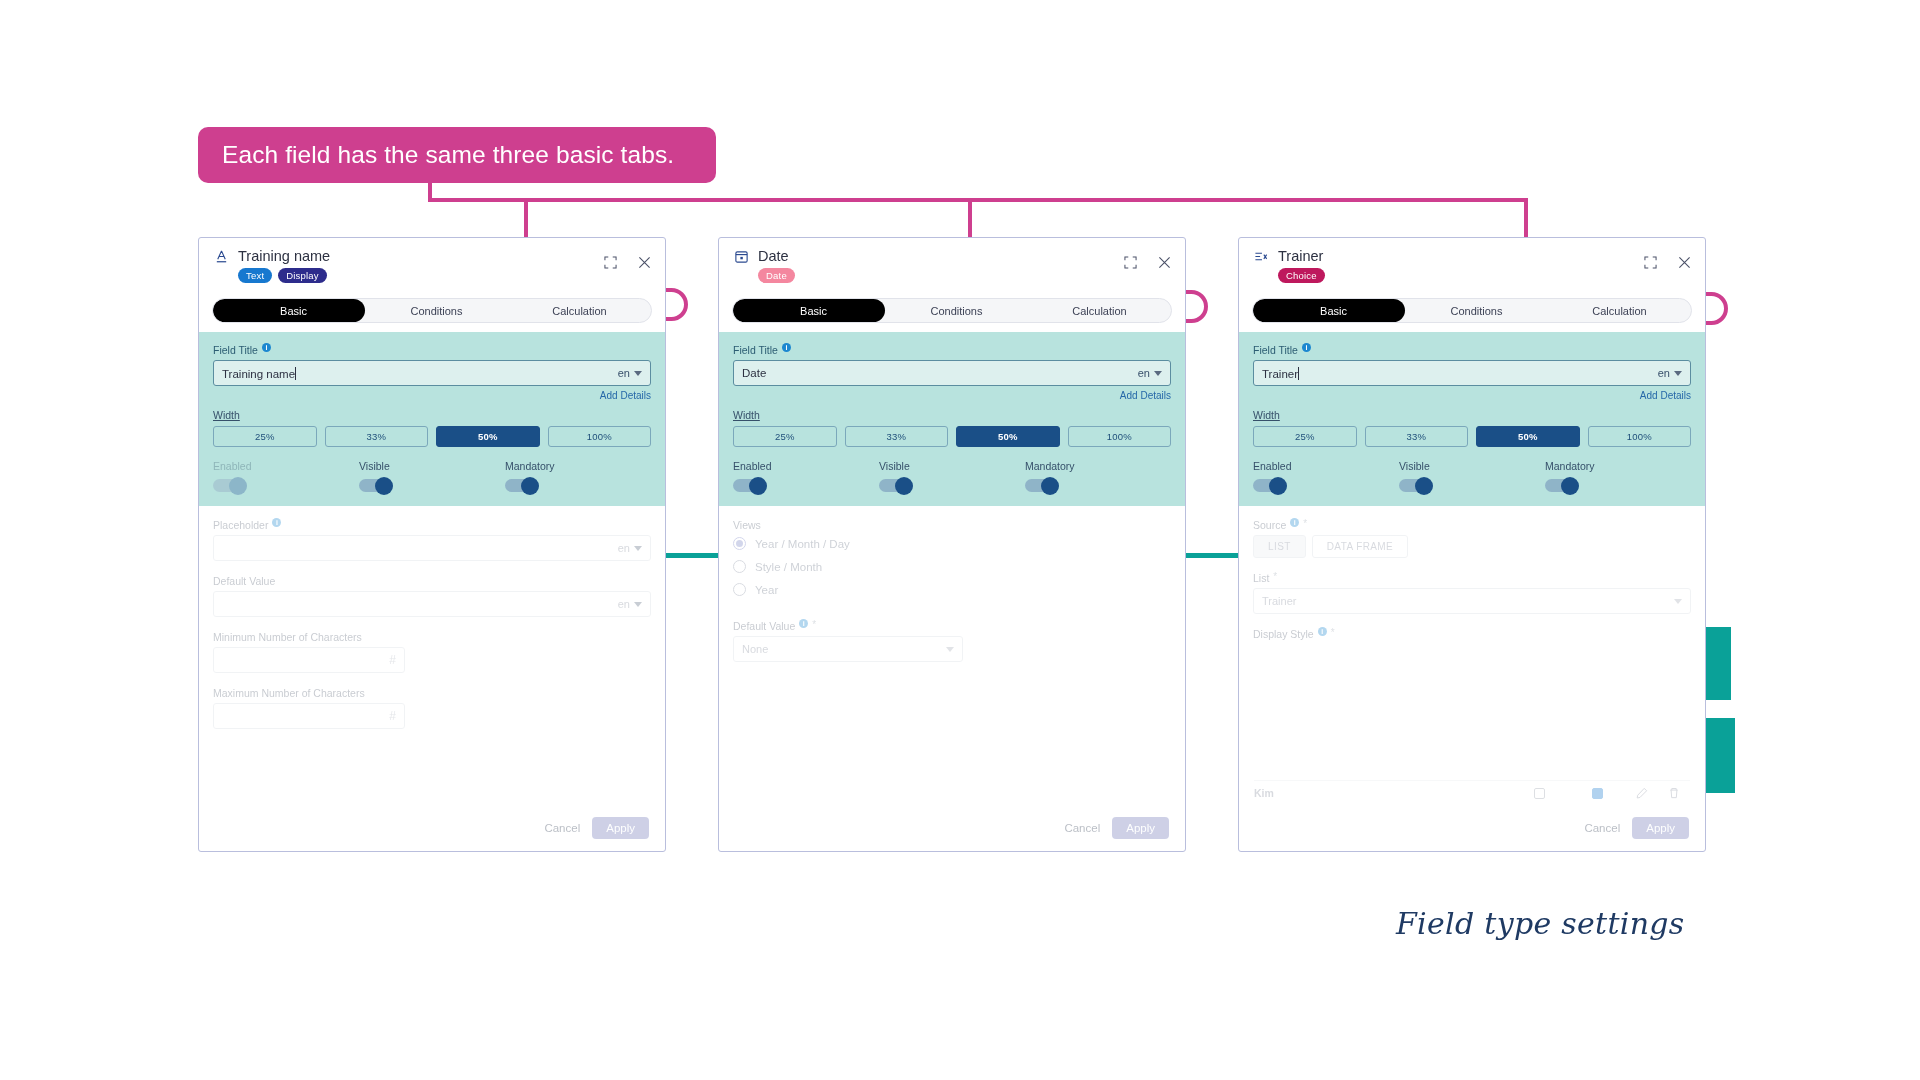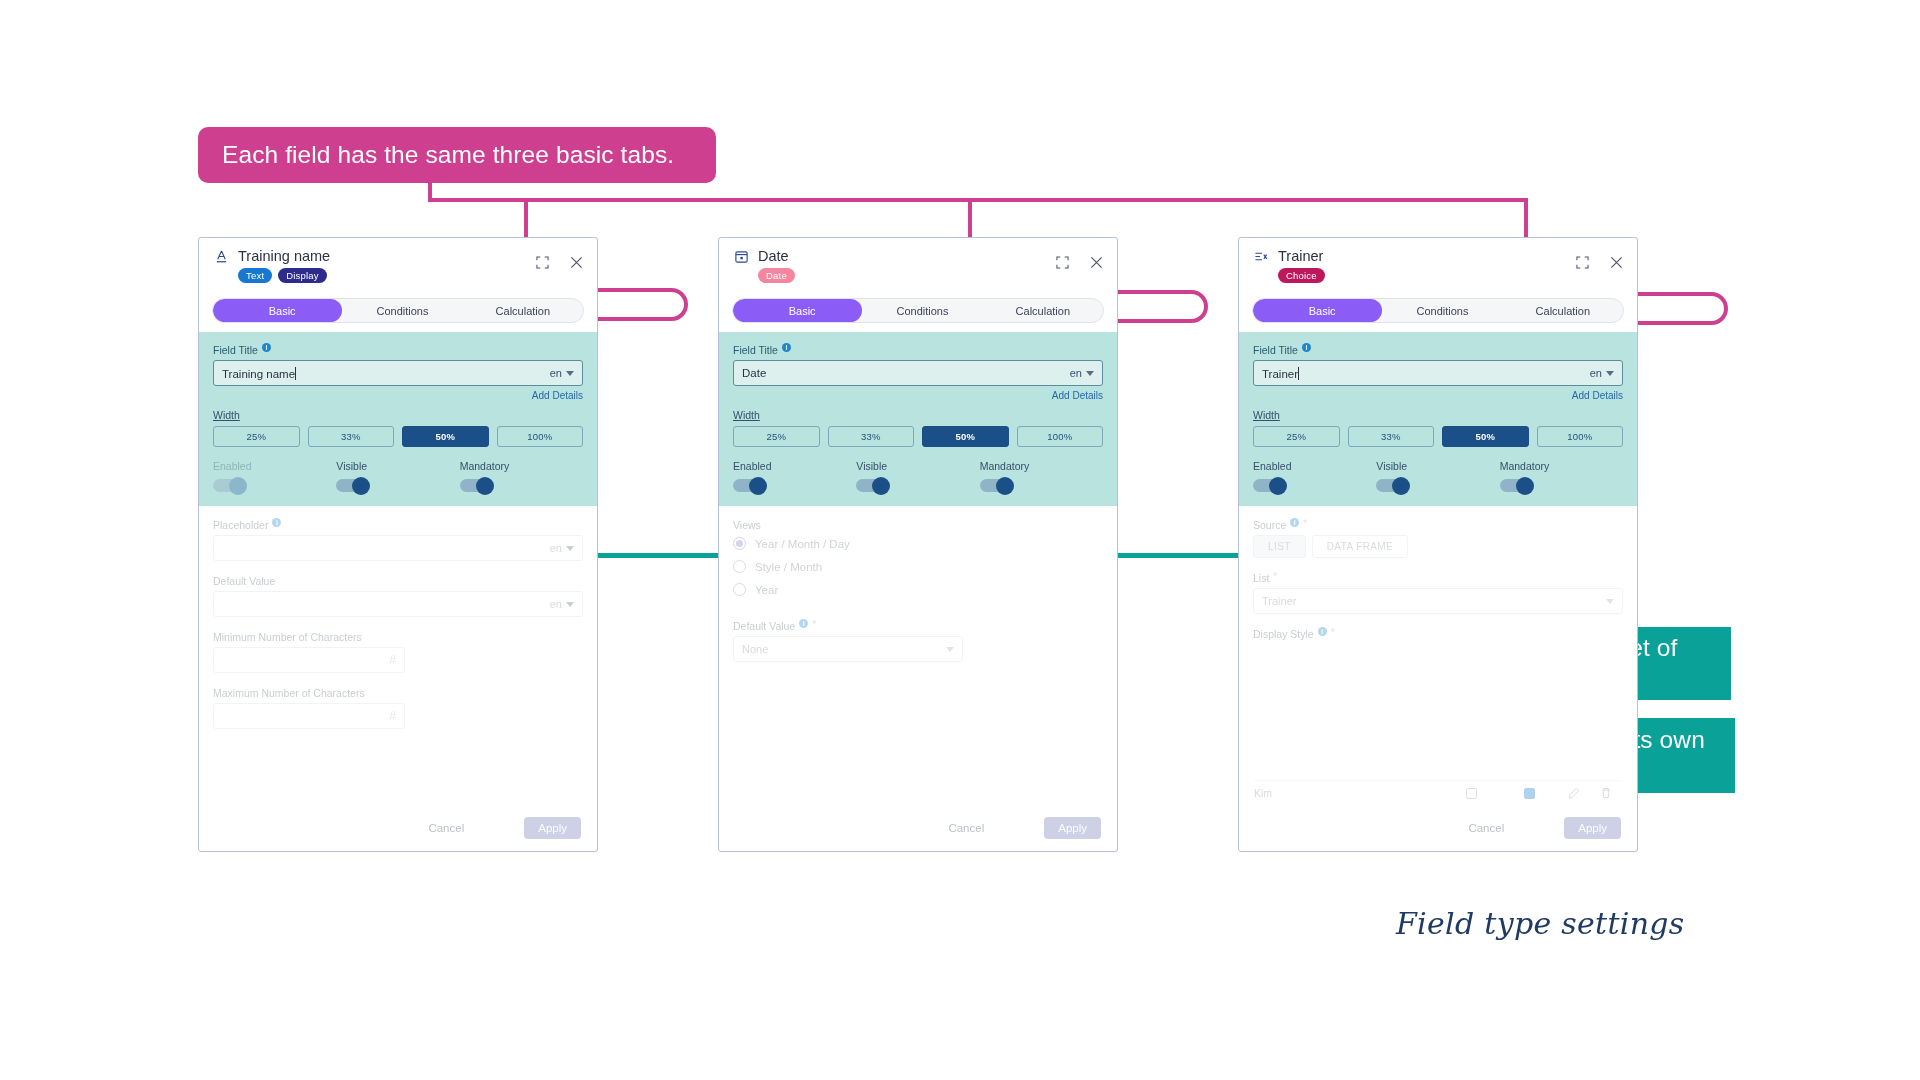--- a/index.html
+++ b/index.html
@@ -56,21 +56,21 @@
     font-style: italic;
     font-size: 30px;
     color: #1f3a63;
     letter-spacing: .3px;
   }
 
   
   .panel {
     position: absolute;
     top: 237px;
-    width: 400px;
+    width: 468px;
     height: 615px;
     background: #ffffff;
     border: 1px solid #b9bedd;
     border-radius: 3px;
     overflow: hidden;
   }
   #panel-1 { left: 198px; }
   #panel-2 { left: 718px; }
   #panel-3 { left: 1238px; }
 
@@ -127,21 +127,21 @@
     overflow: hidden;
   }
   .tab {
     flex: 1;
     display: flex; align-items: center; justify-content: center;
     font-size: 11px;
     color: #3d4256;
     cursor: pointer;
   }
   .tab.active {
-    background: #8b5cf6;
+    background: #000000;
     color: #ffffff;
     border-radius: 16px;
     padding-left: 9px;
   }
 
   
   .basic-block {
     margin-top: 9px;
     background: #b8e3de;
     padding: 12px 14px 14px 14px;
@@ -350,21 +350,20 @@
     color: #4a5568;
     cursor: pointer;
   }
   .btn-apply {
     background: #7f86c0;
     color: #fff;
     font-size: 11.5px;
     border-radius: 4px;
     padding: 5px 14px;
     cursor: pointer;
-    margin-left: 48px;
   }
 
   
   .ring-pink {
     position: absolute;
     border: 4px solid #ce3f8f;
     border-radius: 18px;
     pointer-events: none;
   }
 </style>
@@ -727,21 +726,21 @@
         <span class="tri-down"></span>
       </div>
       <div class="ex-gap"></div>
       <div class="ex-label">
         <span>Display Style</span>
         <span class="info-dot">i</span>
         <span class="req-star">*</span>
       </div>
     </div>
 
-    <div style="position:absolute; left:1px; right:1px; bottom:46px; padding:0 14px; opacity:.33;">
+    <div style="position:absolute; left:1px; right:1px; bottom:46px; padding:0 14px; opacity:.33;font-weight:bold;">
       <div class="opt-row">
         <span class="oname">Kim</span>
         <span class="ocell">
             <span class="chkbox"></span>
           </span>
         <span class="ocell">
             <span class="chkbox checked"></span>
           </span>
         <span class="ocell-ico">
           <svg width="12" height="12" viewBox="0 0 14 14">

